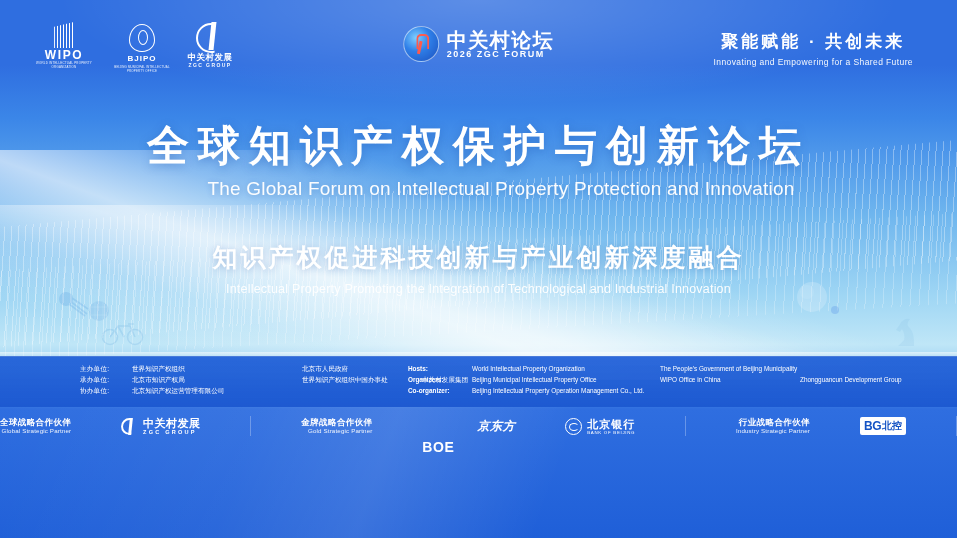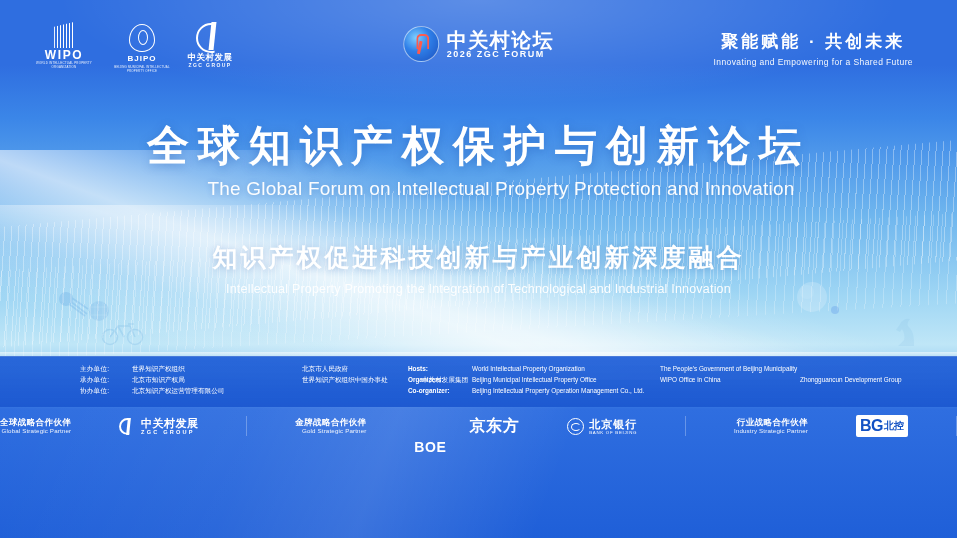--- a/index.html
+++ b/index.html
@@ -95,27 +95,27 @@
   .ptag{text-align:right;color:#fff;line-height:1.25;}
   .ptag .cn{font-size:8.5px;font-weight:700;letter-spacing:.4px;}
   .ptag .en{font-size:6.2px;letter-spacing:.15px;opacity:.92;}
   .plogo{display:flex;align-items:center;gap:5px;color:#fff;}
   .zgc2-mark{width:17px;height:17px;position:relative;flex:none;}
   .zgc2-mark:before{content:"";position:absolute;inset:0;border:2px solid #fff;border-radius:50%;clip-path:polygon(0 0,60% 0,60% 100%,0 100%);}
   .zgc2-mark:after{content:"";position:absolute;left:8px;top:0;width:3px;height:17px;background:#fff;transform:skewX(-6deg);}
   .zgc2-txt .cn{font-size:11px;font-weight:700;letter-spacing:.5px;line-height:12px;}
   .zgc2-txt .en{font-size:5.6px;font-weight:700;letter-spacing:2.2px;}
   .boe{font-size:14px;font-weight:700;letter-spacing:.6px;margin-top:41px;}
-  .boecn{font-size:16px;font-weight:700;letter-spacing:.6px;margin-left:18px;}
+  .boecn{font-size:12px;font-weight:700;letter-spacing:.6px;margin-left:18px;font-style:italic;}
   .bob-mark{width:15px;height:15px;border:1.4px solid #fff;border-radius:50%;position:relative;flex:none;}
   .bob-mark:before{content:"";position:absolute;left:3px;top:4.2px;width:8px;height:6px;border:1.3px solid #fff;border-radius:50%;border-right-color:transparent;}
   .bob-txt .cn{font-size:11px;font-weight:700;letter-spacing:1px;line-height:12px;}
   .bob-txt .en{font-size:4.4px;letter-spacing:.7px;}
   .bg-mark{display:flex;align-items:center;background:#fff;border-radius:2px;padding:2px 4px;}
-  .bg-mark .b{color:#1352c4;font-size:16px;font-weight:700;letter-spacing:-.4px;}
+  .bg-mark .b{color:#1352c4;font-size:12px;font-weight:700;letter-spacing:-.4px;}
   .bg-mark .c{color:#1352c4;font-size:10px;font-weight:700;margin-left:1px;}
   .gz-mark{width:16px;height:16px;flex:none;
     background:repeating-linear-gradient(90deg,#fff 0 1.4px,transparent 1.4px 3px);opacity:.95;}
   .gz-txt .cn{font-size:7.6px;font-weight:700;letter-spacing:.3px;line-height:9px;}
   .gz-txt .en{font-size:3.2px;letter-spacing:.1px;opacity:.9;}
   .pdiv{width:1px;height:20px;background:rgba(255,255,255,.28);}
 </style>
 </head>
 <body>
 

